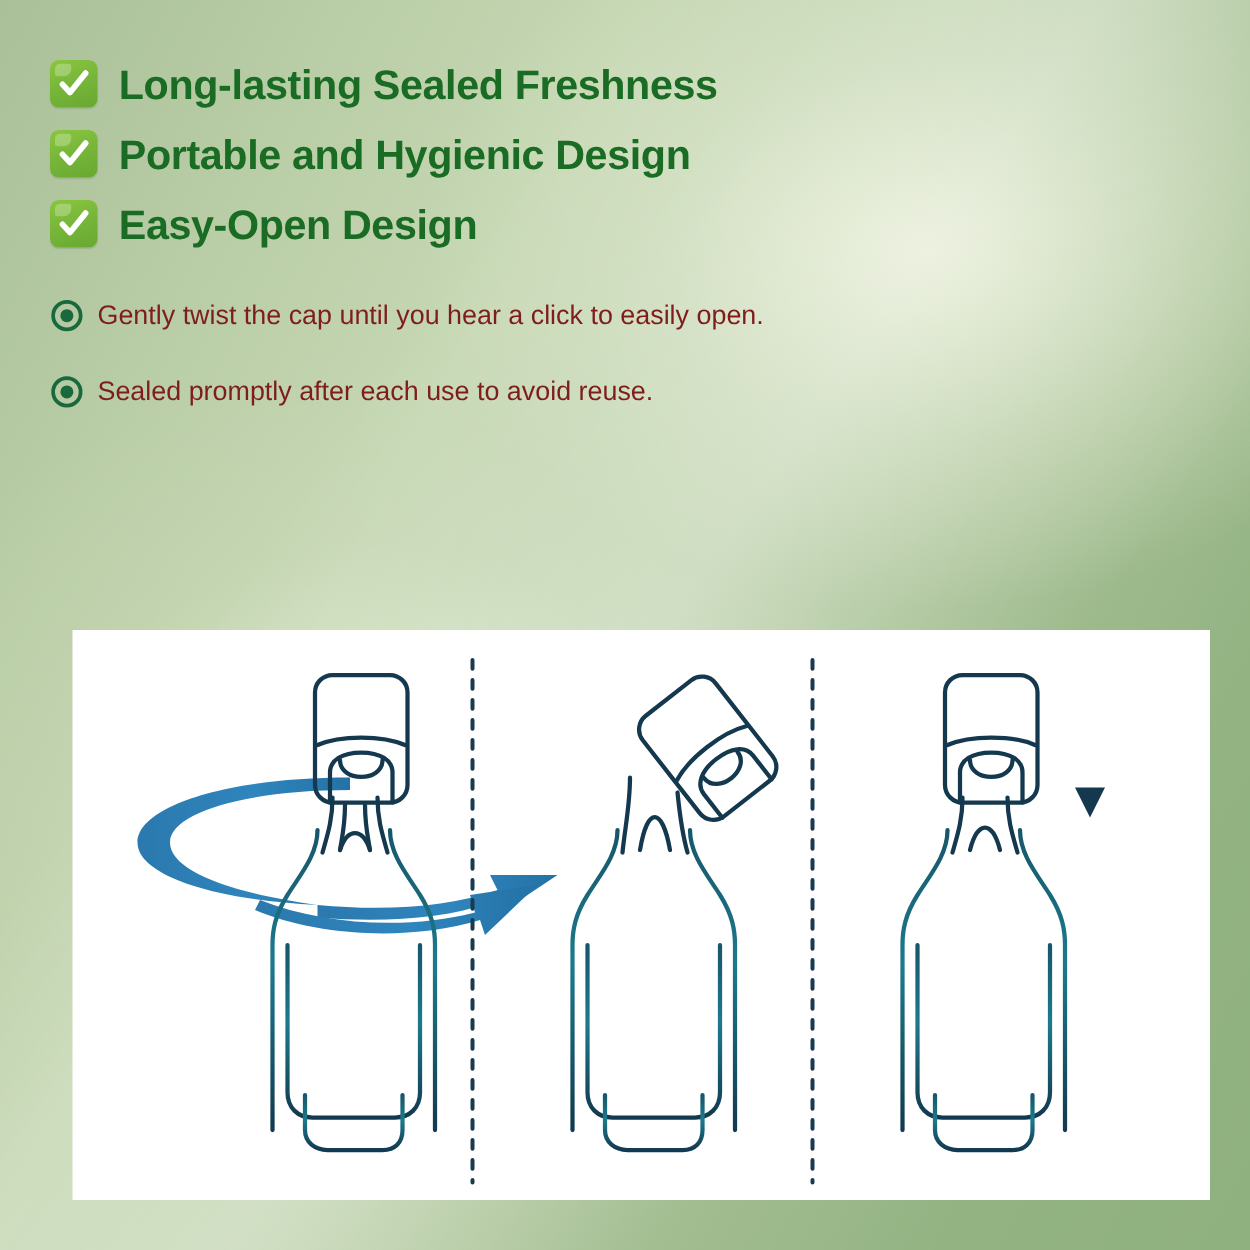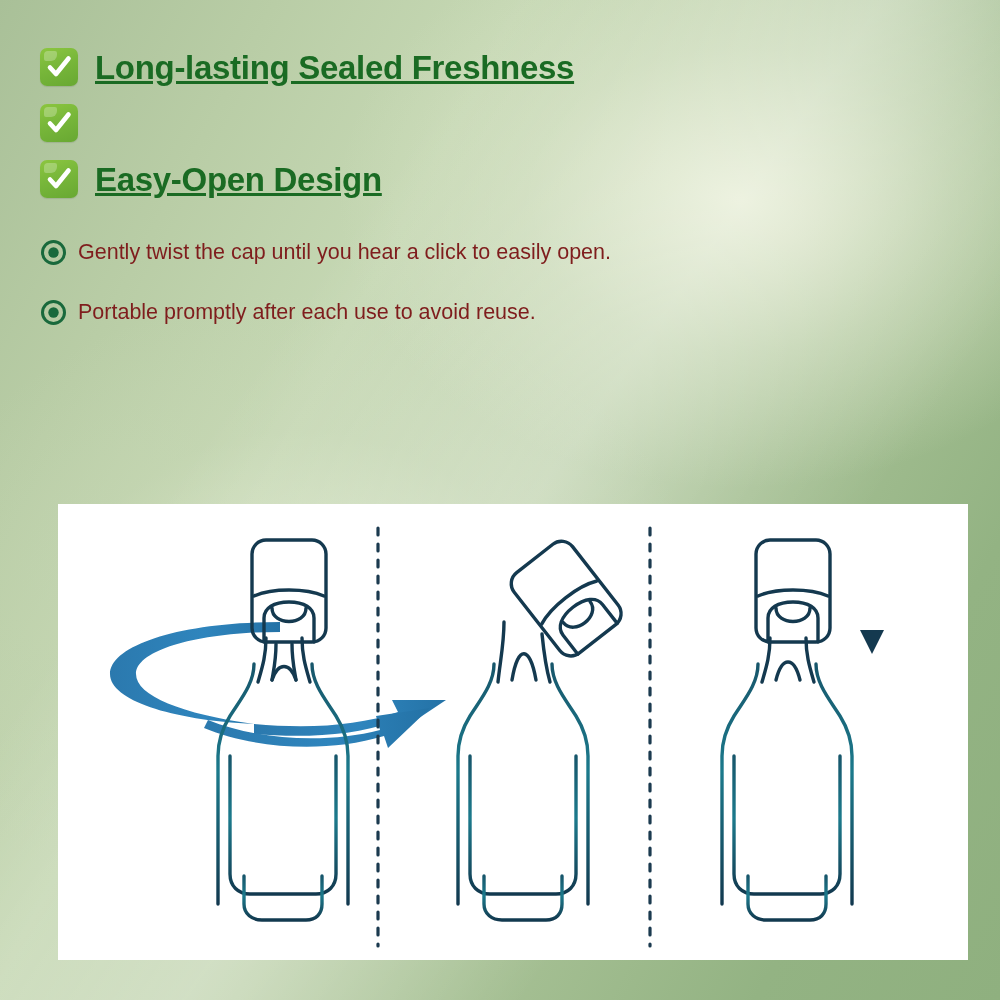--- a/index.html
+++ b/index.html
@@ -31,21 +31,21 @@
     background:linear-gradient(160deg,#8cc63f 0%,#78b73a 45%,#68a832 100%);
     position:relative;box-shadow:0 1px 1px rgba(0,0,0,0.10);
   }
   .check-box::before{
     content:"";position:absolute;left:4px;top:3px;width:13px;height:10px;border-radius:4px 2px 6px 2px;
     background:rgba(255,255,255,0.26);
   }
   .check-box svg{position:absolute;left:4px;top:4px;}
   .head-text{
     margin-left:17px;color:#1a6b23;font-size:33px;font-weight:bold;
-    letter-spacing:-0.3px;line-height:1;white-space:nowrap;text-decoration:underline;
+    letter-spacing:-0.3px;line-height:1;white-space:nowrap;
   }
 
   
   .bullets{position:absolute;left:40px;top:236px;width:800px;}
   .bullet-row{display:flex;align-items:flex-start;margin-bottom:26px;}
   .bullet-icon{flex:0 0 30px;margin-top:3px;}
   .bullet-text{
     margin-left:8px;color:#7f1d1d;font-size:21.5px;line-height:33px;
     max-width:730px;
   }
@@ -75,20 +75,21 @@
       </div>
       <div class="head-text">Long-lasting Sealed Freshness</div>
     </div>
 
     <div class="head-row">
       <div class="check-box">
         <svg width="30" height="30" viewBox="0 0 30 30">
           <path d="M6 15.5 L12 22 L24.5 6.5" fill="none" stroke="#ffffff" stroke-width="4.6" stroke-linecap="round" stroke-linejoin="round"></path>
         </svg>
       </div>
+      <div class="head-text">Portable and Hygienic Design</div>
     </div>
 
     <div class="head-row">
       <div class="check-box">
         <svg width="30" height="30" viewBox="0 0 30 30">
           <path d="M6 15.5 L12 22 L24.5 6.5" fill="none" stroke="#ffffff" stroke-width="4.6" stroke-linecap="round" stroke-linejoin="round"></path>
         </svg>
       </div>
       <div class="head-text">Easy-Open Design</div>
     </div>
@@ -108,21 +109,21 @@
     </div>
 
 
     <div class="bullet-row">
       <div class="bullet-icon">
         <svg width="27" height="27" viewBox="0 0 27 27">
           <circle cx="13.5" cy="13.5" r="11" fill="none" stroke="#19693c" stroke-width="3"></circle>
           <circle cx="13.5" cy="13.5" r="5.2" fill="#19693c"></circle>
         </svg>
       </div>
-      <div class="bullet-text">Portable promptly after each use to avoid reuse.</div>
+      <div class="bullet-text">Sealed promptly after each use to avoid reuse.</div>
     </div>
 
   </div>
 
   <div id="card">
     <svg width="910" height="456" viewBox="0 0 910 456">
       <defs>
         <linearGradient id="bodyGrad" x1="0" y1="0" x2="0" y2="1">
           <stop offset="0%" stop-color="#17566b"></stop>
           <stop offset="45%" stop-color="#1c7a8c"></stop>

